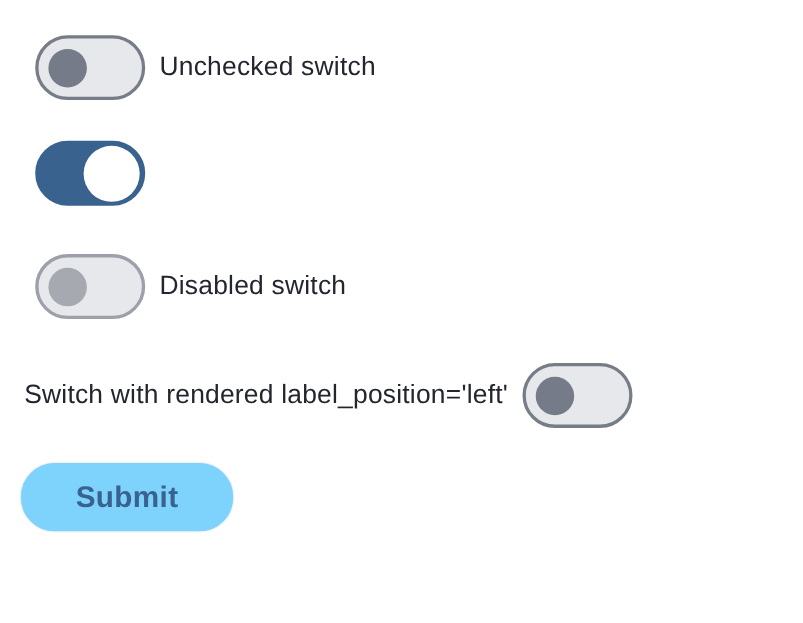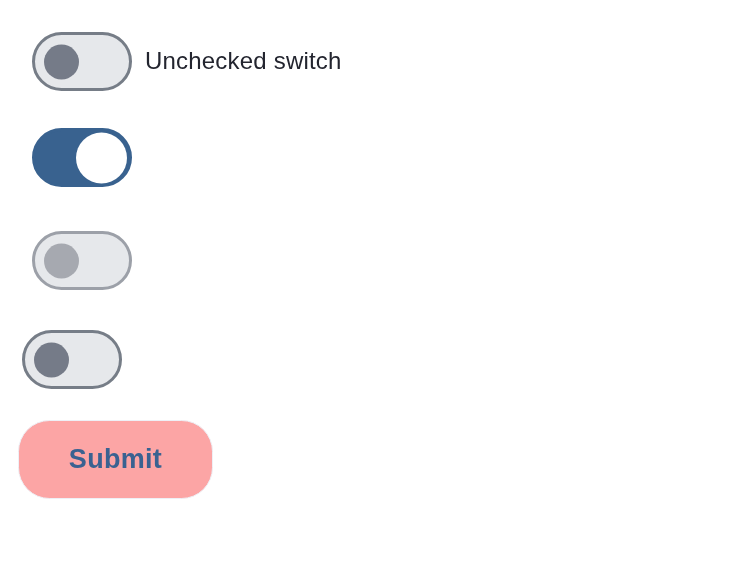--- a/index.html
+++ b/index.html
@@ -88,23 +88,23 @@
     height: 35px;
     border-radius: 50%;
     background: #a6a9b0;
   }
 
   .submit-button {
     position: absolute;
     top: 420px;
     left: 18px;
     width: 195px;
-    height: 79px;
+    height: 64px;
     border-radius: 31.5px;
-    background: #fca5a5;
+    background: #7dd3fc;
     border: 1px solid #eef0f6;
     box-sizing: border-box;
     display: flex;
     align-items: center;
     justify-content: center;
     font-family: "Liberation Sans", "DejaVu Sans", sans-serif;
     font-size: 27px;
     font-weight: 700;
     color: #3a6291;
     letter-spacing: 0.3px;
@@ -127,23 +127,25 @@
   <div class="switch-row row-2">
     <div class="switch checked" role="switch" aria-checked="true">
       <div class="knob"></div>
     </div>
   </div>
 
   <div class="switch-row row-3">
     <div class="switch disabled" role="switch" aria-checked="false" aria-disabled="true">
       <div class="knob"></div>
     </div>
+    <span class="switch-label">Disabled switch</span>
   </div>
 
   <div class="switch-row row-4">
+    <span class="switch-label">Switch with rendered label_position='left'</span>
     <div class="switch unchecked" role="switch" aria-checked="false">
       <div class="knob"></div>
     </div>
   </div>
 
   <button class="submit-button">Submit</button>
 
 </div>
 
 </body></html>

